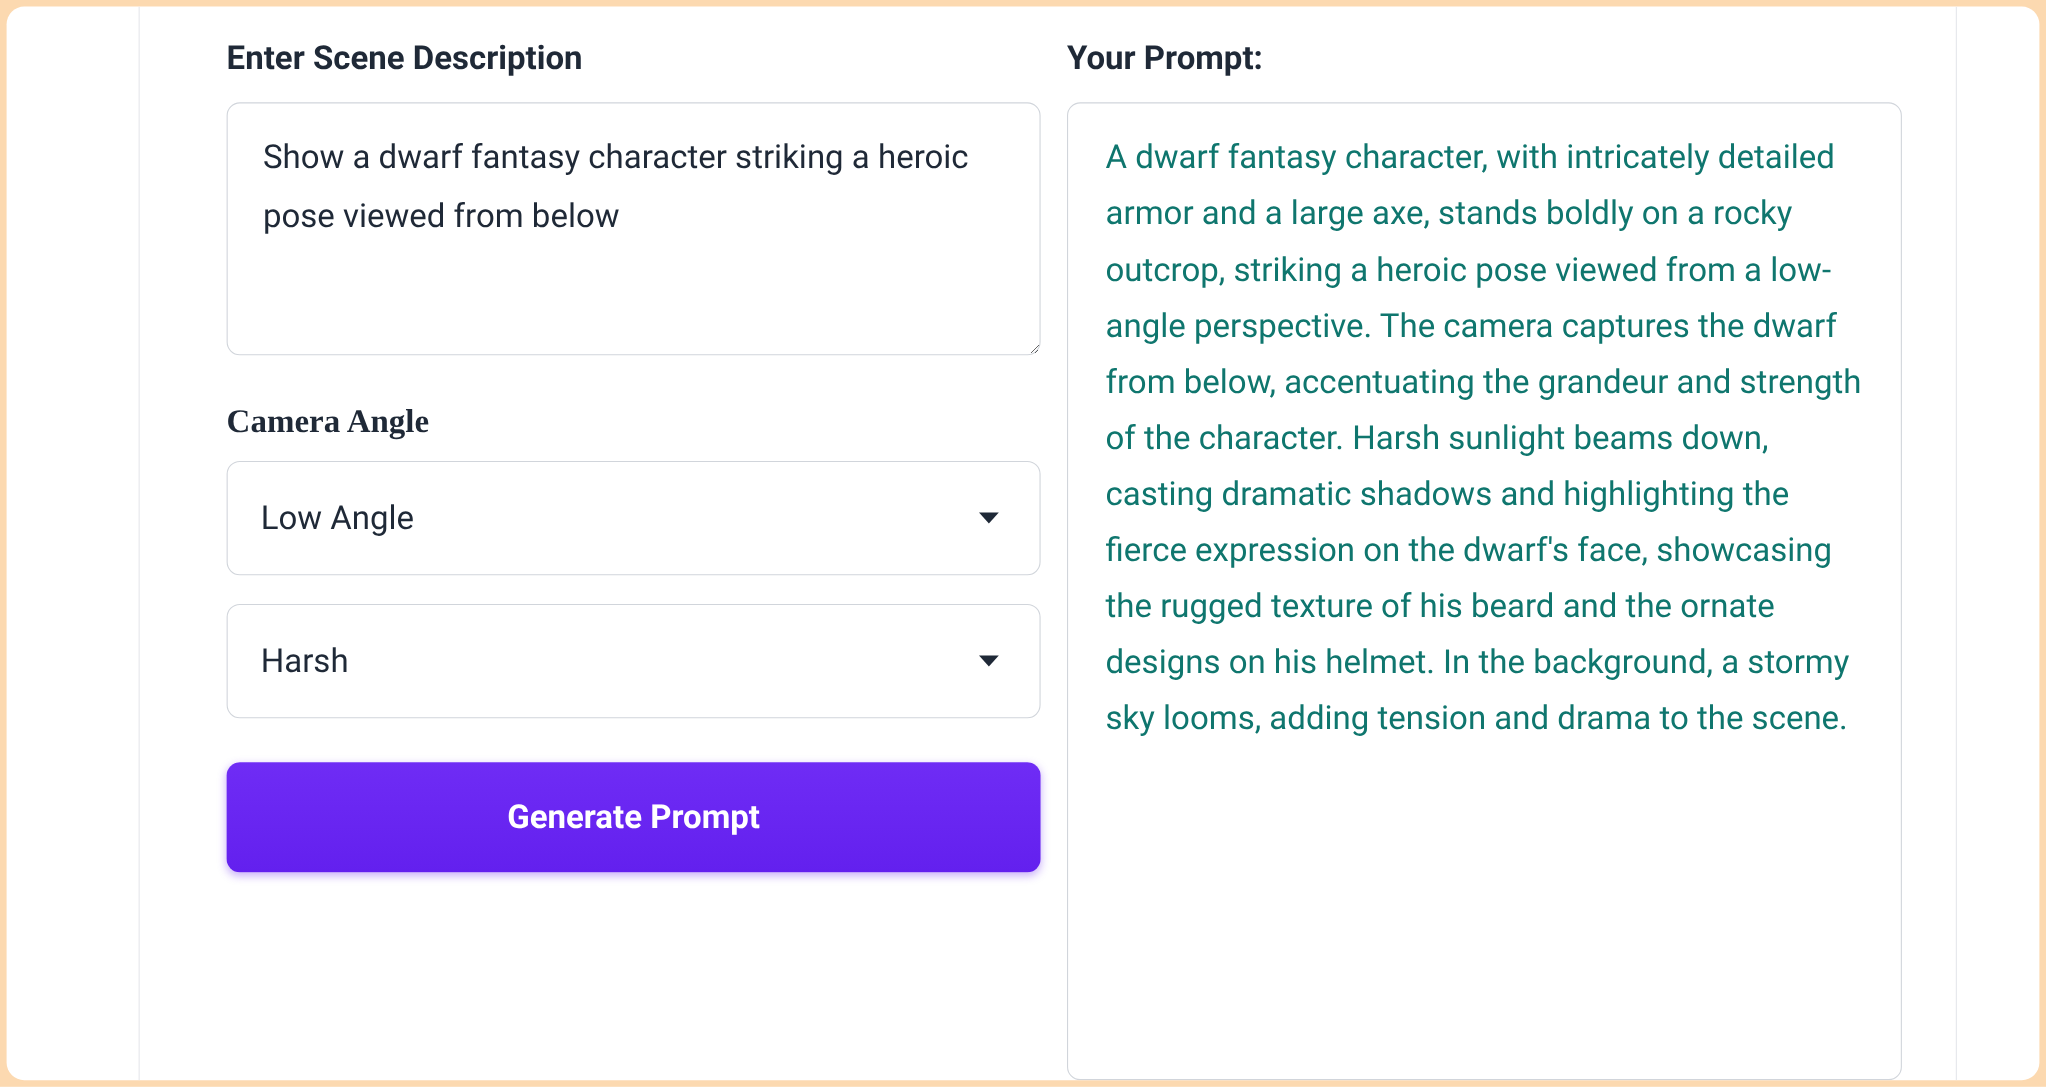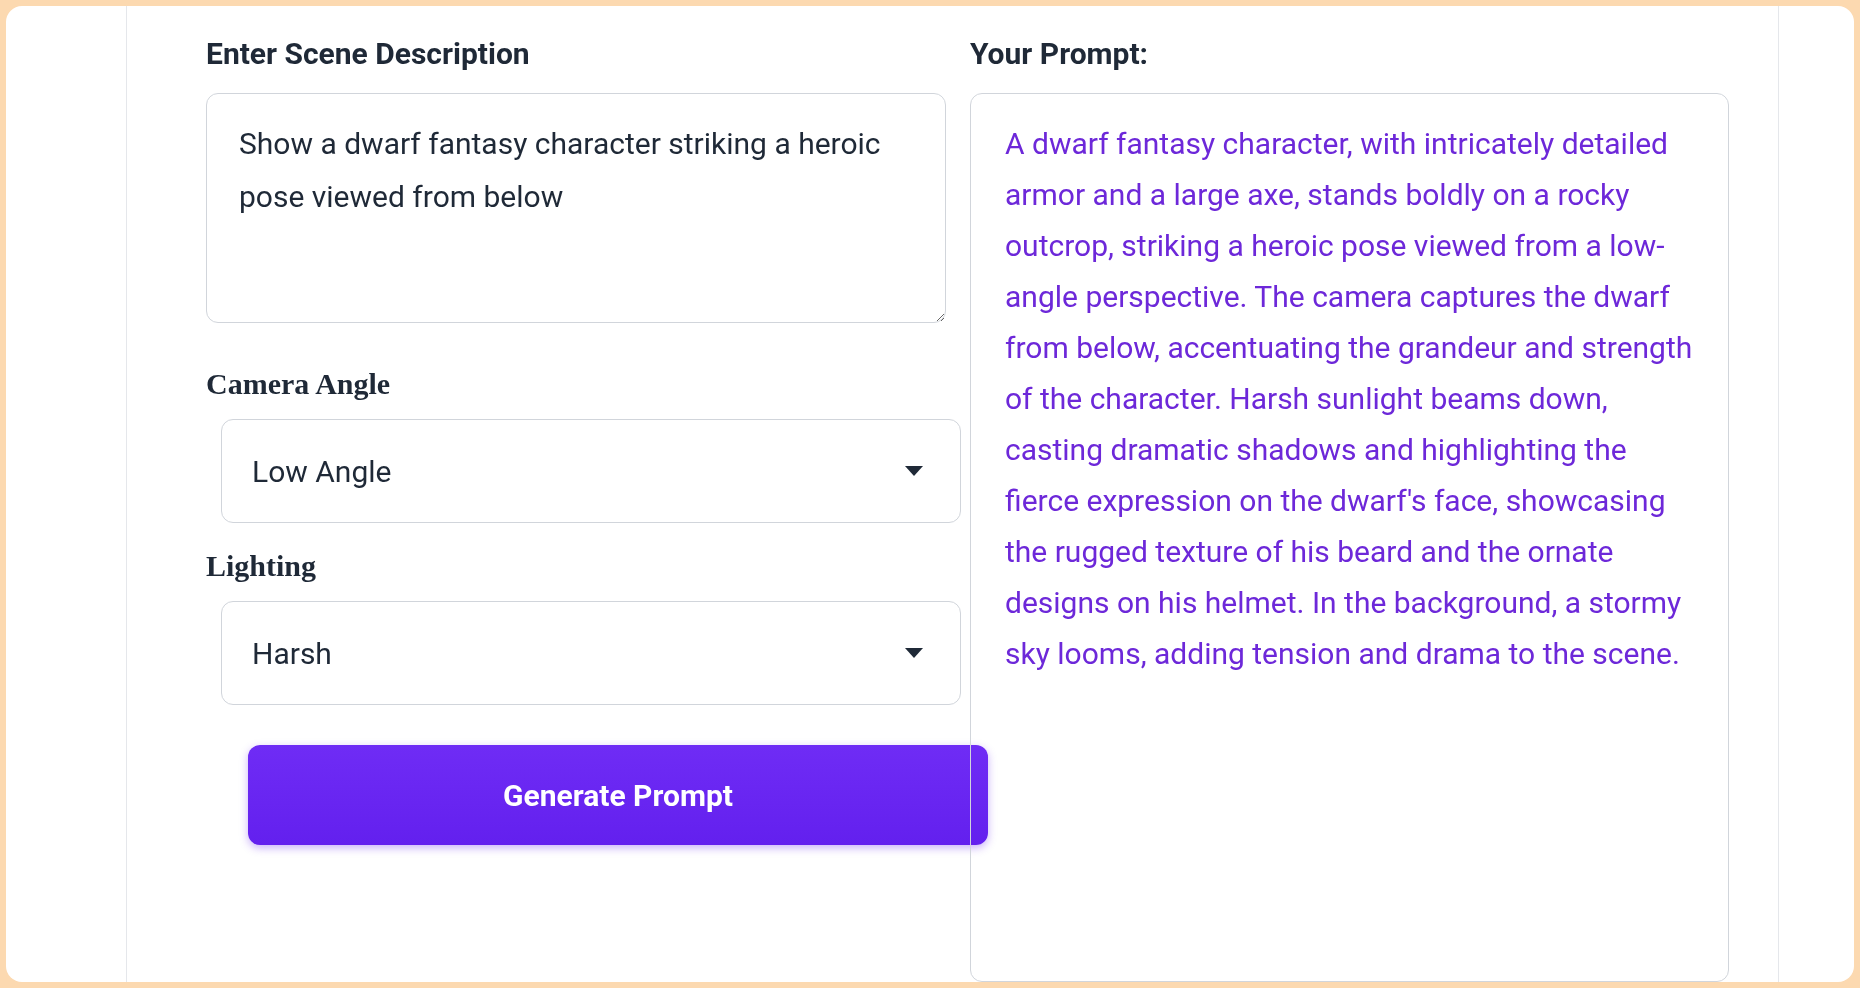--- a/index.html
+++ b/index.html
@@ -65,21 +65,20 @@
     outline: none;
   }
   .helper {
     font-size: 26px;
     color: #4b5563;
     margin-top: 26px;
   }
   .select-wrap {
     position: relative;
     width: 100%;
-    margin-left: 15px;
   }
   .select {
     width: 100%;
     height: 104px;
     border: 1px solid #d1d5db;
     border-radius: 12px;
     padding: 0 60px 0 30px;
     font-family: inherit;
     font-size: 30px;
     color: #1f2937;
@@ -107,42 +106,41 @@
     border: none;
     border-radius: 12px;
     background: #6d28d9;
     background: linear-gradient(#6f2cf5, #6320ee);
     color: #ffffff;
     font-family: inherit;
     font-size: 30px;
     font-weight: 700;
     cursor: pointer;
     box-shadow: 0 3px 8px rgba(99,32,238,0.35);
-    margin-left: 42px;
   }
 
   .output-box {
     flex: 1;
     border: 1px solid #d1d5db;
     border-radius: 12px;
     position: relative;
     overflow: hidden;
     margin-bottom: 0;
     min-height: 0;
   }
   .output-scroll {
     position: absolute;
     inset: 0;
     overflow-y: scroll;
     padding: 24px 34px 24px 34px;
   }
   .output-text {
     font-size: 30px;
     line-height: 1.7;
-    color: #6d28d9;
+    color: #0f766e;
     white-space: pre-wrap;
   }
   
   .output-scroll::-webkit-scrollbar { width: 24px; }
   .output-scroll::-webkit-scrollbar-track { background: transparent; }
   .output-scroll::-webkit-scrollbar-thumb {
     background: #d1d5db;
     border-radius: 12px;
     border: 6px solid #ffffff;
   }
@@ -171,21 +169,20 @@
         <div class="section-label tight">Camera Angle</div>
         <div class="select-wrap">
           <select class="select">
             <option>Low Angle</option>
           </select>
           <div class="caret"></div>
         </div>
       </div>
 
       <div class="field">
-        <div class="section-label tight">Lighting</div>
         <div class="select-wrap">
           <select class="select">
             <option>Harsh</option>
           </select>
           <div class="caret"></div>
         </div>
       </div>
 
       <button class="generate-btn">Generate Prompt</button>
     </div>

